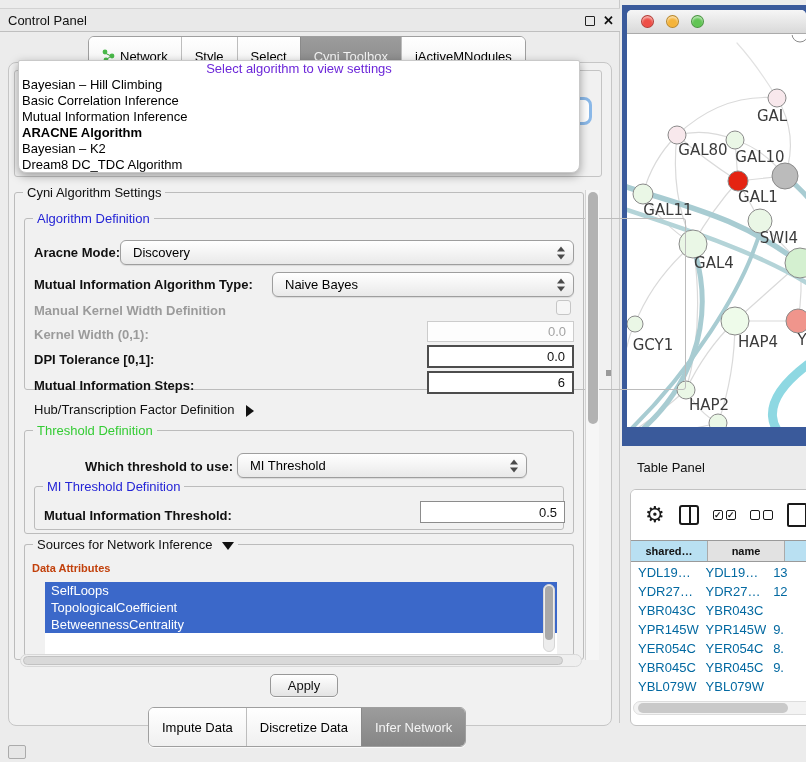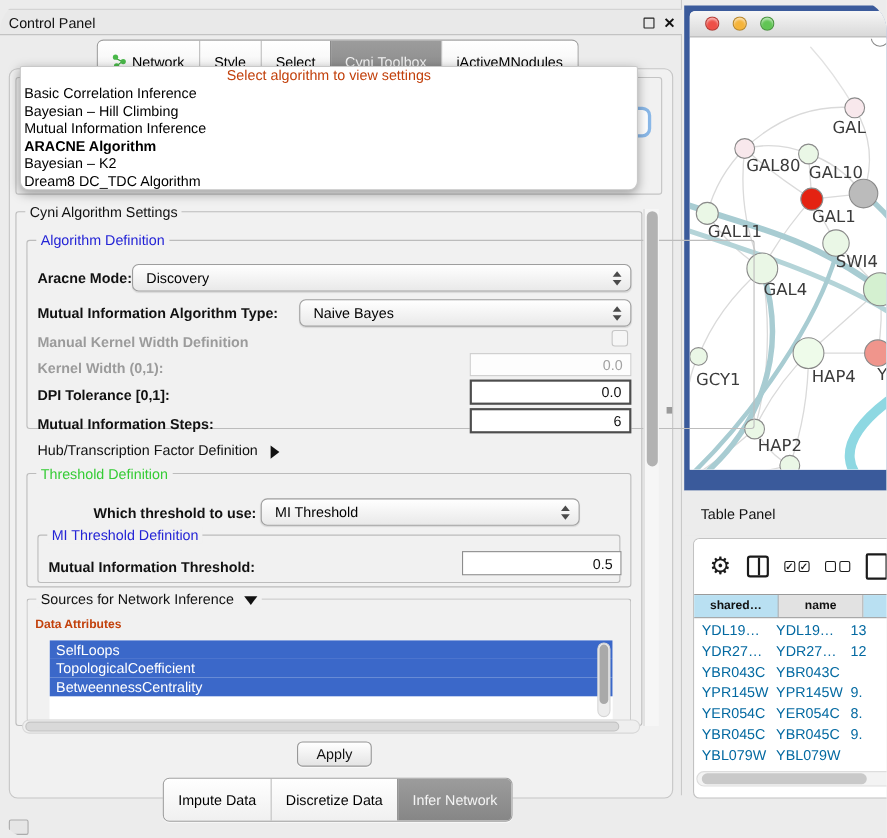--- a/index.html
+++ b/index.html
@@ -1,18 +1,18 @@
 <!DOCTYPE html>
 <html><head>
 <meta charset="utf-8">
 <style>
   * { margin:0; padding:0; box-sizing:border-box; }
   html,body { width:806px; height:762px; }
   body { font-family:"Liberation Sans", sans-serif; background:#ececec; overflow:hidden; position:relative; }
-  #app { position:absolute; left:0; top:0; width:806px; height:762px; overflow:hidden;border-radius:28px; }
+  #app { position:absolute; left:0; top:0; width:806px; height:762px; overflow:hidden; }
 
   
   .cp-window { position:absolute; left:0; top:8; width:620px; height:723px; border-right:1px solid #c9c9c9; }
   .cp-titlebar { position:absolute; left:0; top:8px; width:620px; height:24px; background:#e9e9e9;
                  border-top:1px solid #d2d2d2; border-bottom:1px solid #bfbfbf;
                  display:flex; align-items:center; font-size:13px; color:#111; padding-left:8px; }
   .cp-title-icons { position:absolute; right:6px; top:0; height:24px; display:flex; align-items:center; gap:8px; }
   .float-icon { width:10px; height:10px; border:1.6px solid #222; border-radius:1px; }
   .close-icon { font-size:13px; font-weight:bold; color:#111; line-height:10px; }
 
@@ -31,21 +31,21 @@
                  background:#f1f1f1; border:1px solid #c6c6c6; border-radius:8px; }
   .under-group { position:absolute; left:14px; top:70px; width:588px; height:107px;
                  border:1px solid #c4c4c4; border-radius:3px; z-index:1; background:#f1f1f1; }
   .combo-focus-sliver { position:absolute; left:566px; top:97px; width:26px; height:28px;
                  border:3px solid #8ab8e8; border-radius:8px; background:#fff; z-index:2; }
 
   
   .algo-popup { position:absolute; left:18px; top:60px; width:562px; height:113px; background:#fff;
                 border:1px solid #c9c9c9; border-radius:2px 2px 8px 8px;
                 box-shadow:0 3px 10px rgba(0,0,0,.35); z-index:30; overflow:hidden; }
-  .algo-placeholder { text-align:center; color:#c2410c; font-size:13px; height:16px; line-height:15px; }
+  .algo-placeholder { text-align:center; color:#6d28d9; font-size:13px; height:16px; line-height:15px; }
   .algo-item { font-size:13px; height:16px; line-height:16px; padding-left:3px; color:#000; }
   .algo-item.bold { font-weight:bold; }
 
   
   .group { position:absolute; border:1px solid #bcbcbc; border-radius:3px; z-index:3; }
   .group-title { position:absolute; top:-8px; left:8px; background:#f1f1f1; padding:0 4px;
                  font-size:13px; white-space:nowrap; }
   .t-black { color:#111; } .t-blue { color:#2424d6; } .t-green { color:#35cc35; }
 
   .lbl { position:absolute; font-size:13px; font-weight:bold; color:#111; white-space:nowrap; z-index:4; }
@@ -177,22 +177,22 @@
           <span>Cyni Toolbox</span>
         </div>
         <div class="tab">
           <span>jActiveMNodules</span>
         </div>
       </div>
 
     <div class="algo-popup">
       <div class="algo-placeholder">Select algorithm to view settings</div>
       <div id="algo-items">
+          <div class="algo-item">Bayesian – Hill Climbing</div>
           <div class="algo-item">Basic Correlation Inference</div>
-          <div class="algo-item">Bayesian – Hill Climbing</div>
           <div class="algo-item">Mutual Information Inference</div>
           <div class="algo-item bold">ARACNE Algorithm</div>
           <div class="algo-item">Bayesian – K2</div>
           <div class="algo-item">Dream8 DC_TDC Algorithm</div>
         </div>
     </div>
 
     <div class="group" style="left:14px; top:192px; width:570px; height:468px;">
       <div class="group-title t-black">Cyni Algorithm Settings</div>
     </div>

